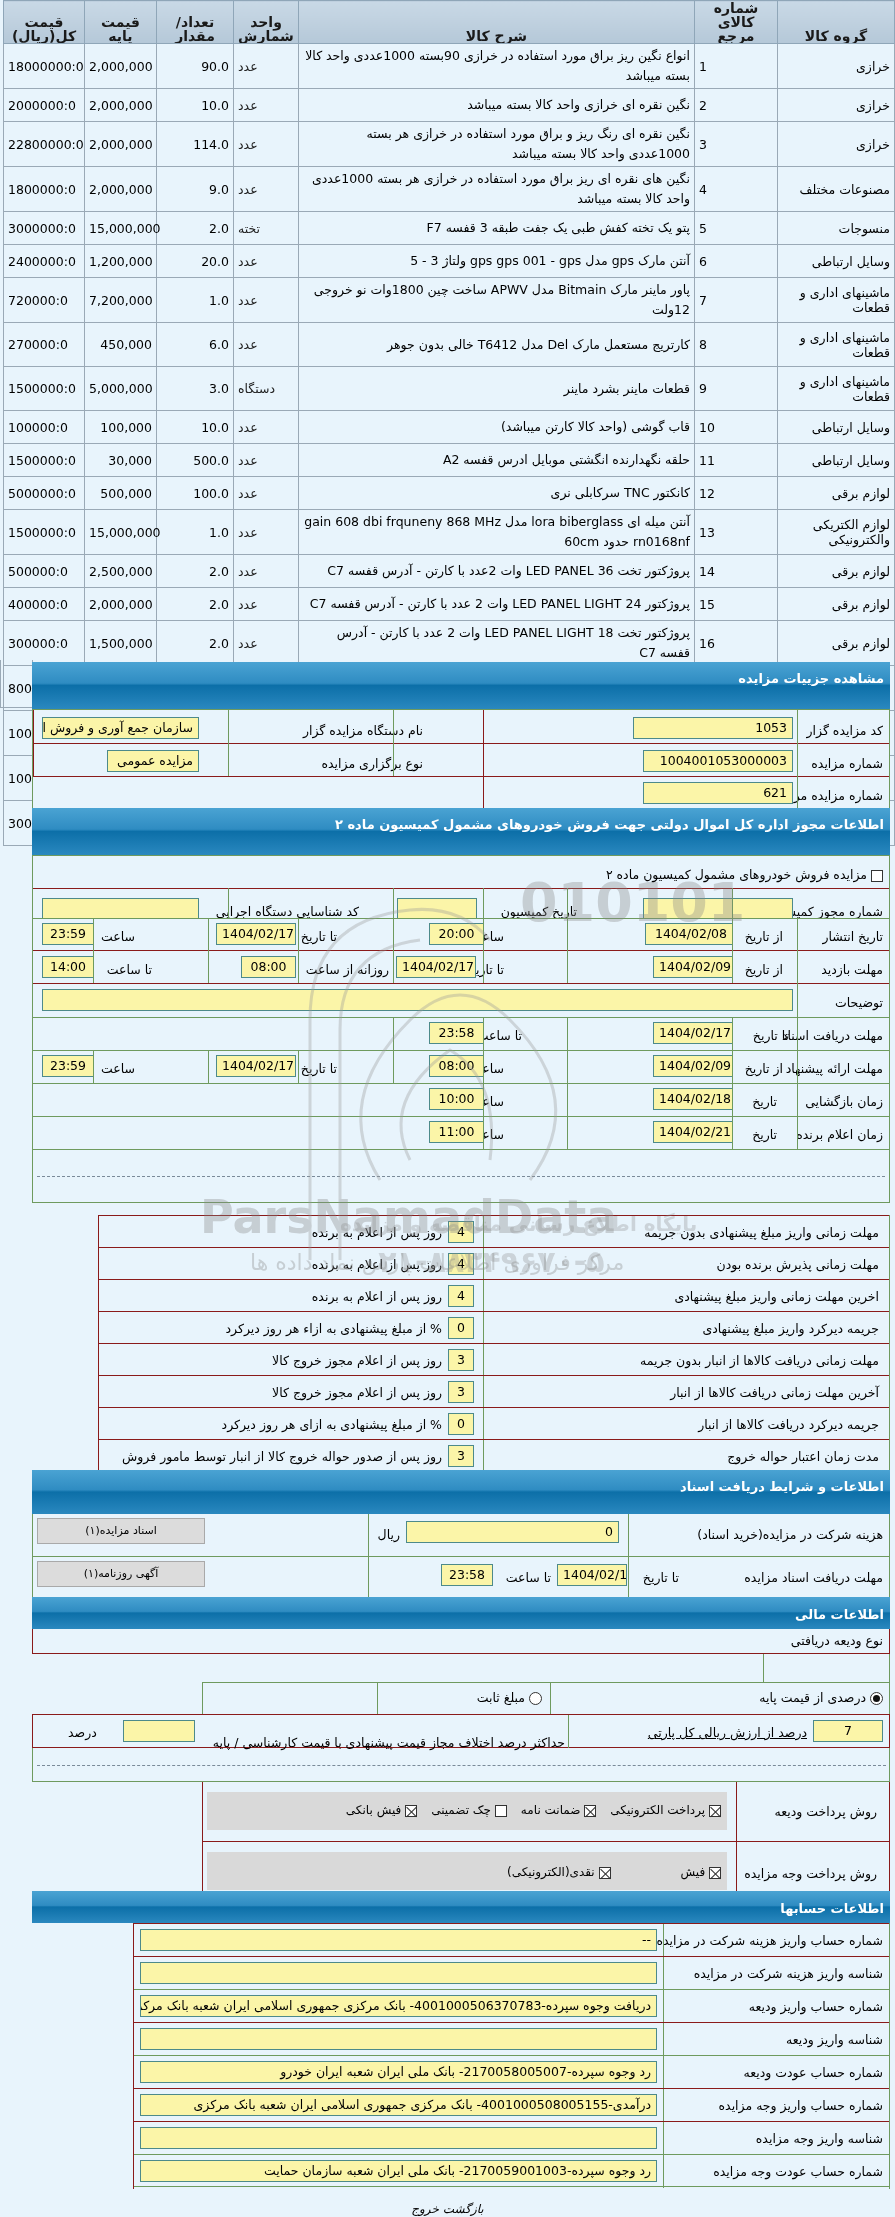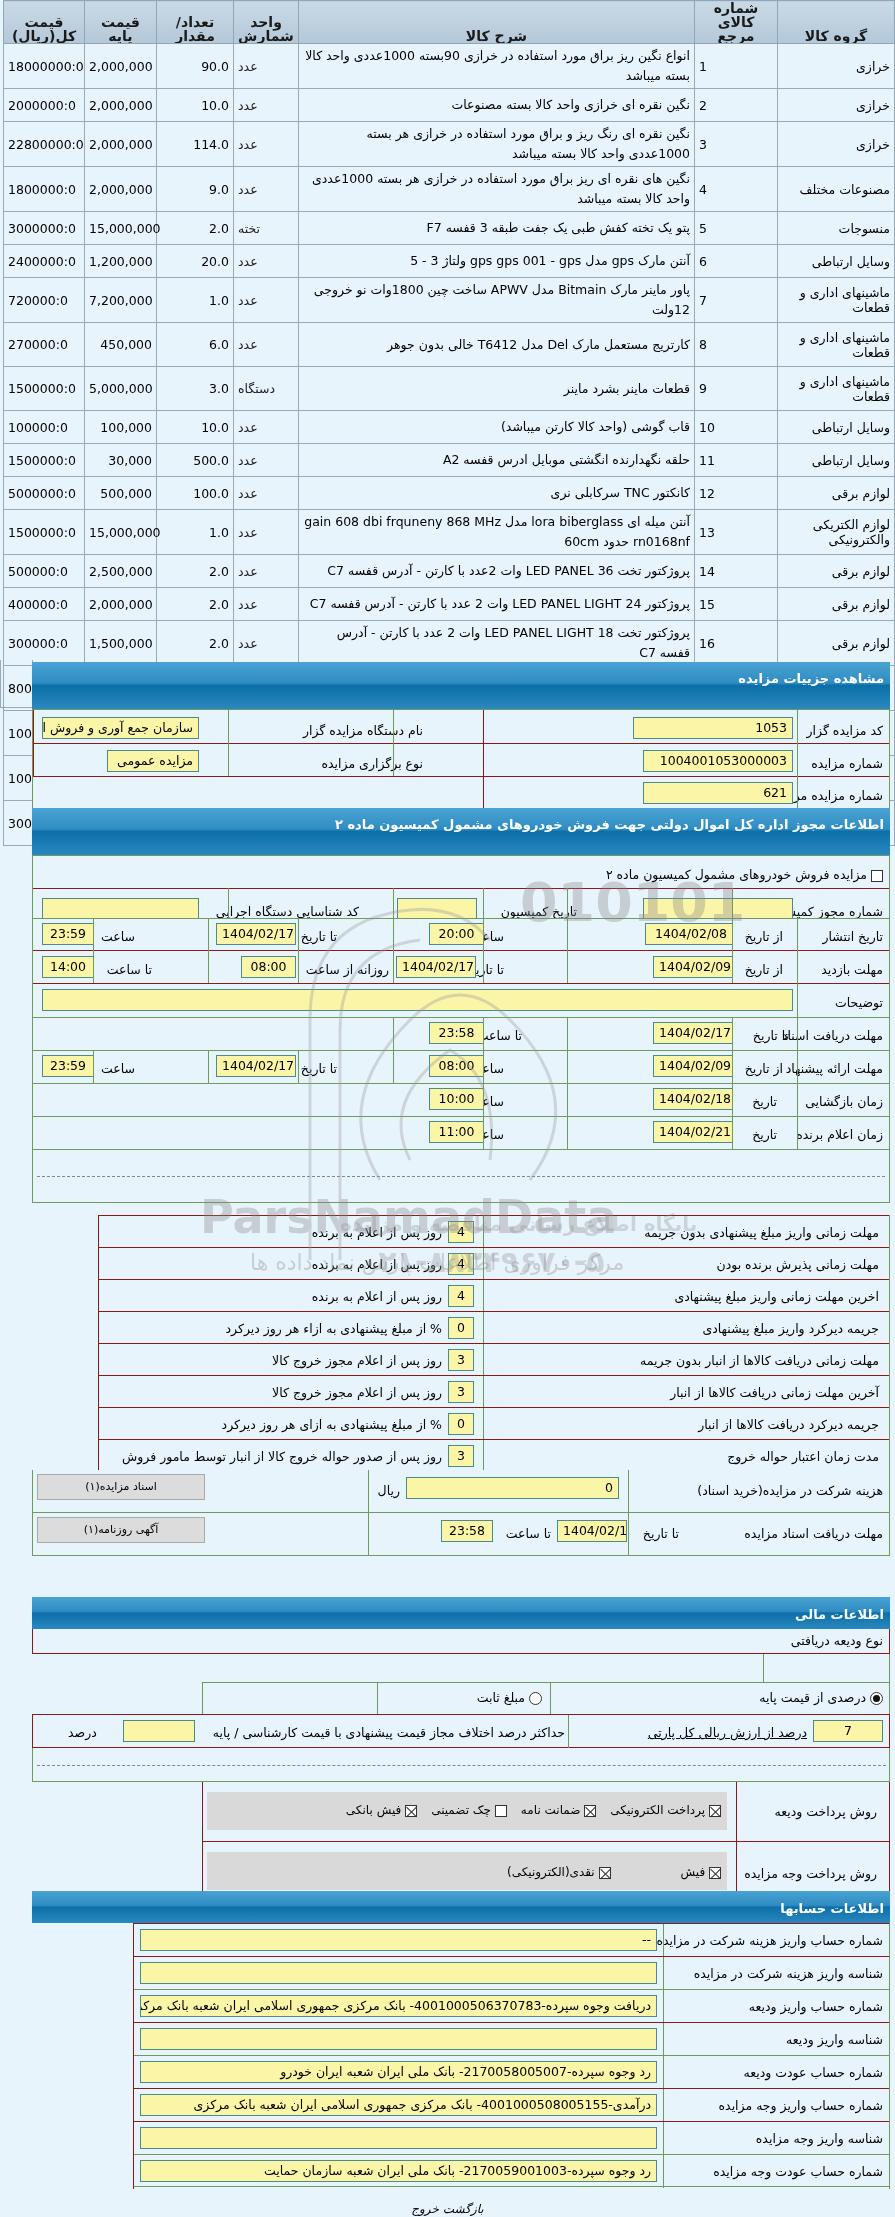--- a/index.html
+++ b/index.html
@@ -112,21 +112,21 @@
           <td class="c-ref">1</td>
           <td class="c-desc">انواع نگین ریز براق مورد استفاده در خرازی 90بسته 1000عددی واحد کالا بسته میباشد</td>
           <td class="c-unit">عدد</td>
           <td class="c-qty">90.0</td>
           <td class="c-price">2,000,000</td>
           <td class="c-total">18000000:0</td>
         </tr>
         <tr style="height: 33px;">
           <td class="c-group">خرازی</td>
           <td class="c-ref">2</td>
-          <td class="c-desc">نگین نقره ای خرازی واحد کالا بسته مصنوعات</td>
+          <td class="c-desc">نگین نقره ای خرازی واحد کالا بسته میباشد</td>
           <td class="c-unit">عدد</td>
           <td class="c-qty">10.0</td>
           <td class="c-price">2,000,000</td>
           <td class="c-total">2000000:0</td>
         </tr>
         <tr style="height: 44px;">
           <td class="c-group">خرازی</td>
           <td class="c-ref">3</td>
           <td class="c-desc">نگین نقره ای رنگ ریز و براق مورد استفاده در خرازی هر بسته 1000عددی واحد کالا بسته میباشد</td>
           <td class="c-unit">عدد</td>
@@ -471,20 +471,21 @@
     </div>
     <div style="position: absolute; left: 0px; right: 0px; top: 224px; height: 32px; border-top: 1px solid rgb(138, 26, 26);">
       <div class="lbl" style="right:10px;top:9px;">مدت زمان اعتبار حواله خروج</div>
       <div class="vline" style="right:405px;top:0;height:32px;"></div>
       <div class="fld center" style="right:415px;top:5px;width:26px;">3</div>
       <div class="lbl" style="right:447px;top:9px;">روز پس از صدور حواله خروج کالا از انبار توسط مامور فروش</div>
     </div>
   </div>
 
 <div class="panel" style="top:1470px;">
+  <div class="sec-head" style="height:44px;"><span>اطلاعات و شرایط دریافت اسناد</span></div>
   <div class="grid" style="height:86px;border-top:none;">
     <div class="lbl" style="right:6px;top:13px;">هزینه شرکت در مزایده(خرید اسناد)</div>
     <div class="fld" style="right:270px;top:7px;width:213px;">0</div>
     <div class="lbl" style="right:489px;top:13px;">ریال</div>
     <div class="btn" style="left:4px;top:4px;width:168px;">اسناد مزایده(۱)</div>
     <div class="hline" style="left:0;right:0;top:42px;"></div>
     <div class="lbl" style="right:6px;top:56px;">مهلت دریافت اسناد مزایده</div>
     <div class="lbl" style="right:210px;top:56px;">تا تاریخ</div>
     <div class="fld" style="right:262px;top:50px;width:70px;">1404/02/17</div>
     <div class="lbl" style="right:338px;top:56px;">تا ساعت</div>
@@ -513,21 +514,21 @@
     <span>درصدی از قیمت پایه</span>
   </div>
   <div class="lbl" style="right:353px;top:36px;">
     <span class="radio"></span>
     <span>مبلغ ثابت</span>
   </div>
   <div style="position:absolute;left:32px;top:60px;width:858px;height:34px;border:1px solid #8a1a1a;">
     <div class="fld center" style="right:6px;top:5px;width:70px;">7</div>
     <div class="lbl" style="right:82px;top:10px;text-decoration:underline;">درصد از ارزش ریالی کل پارتی</div>
     <div class="vline" style="right:320px;top:0;height:33px;"></div>
-    <div class="lbl" style="right:324px;top:10px;margin-left:32px;">حداکثر درصد اختلاف مجاز قیمت پیشنهادی با قیمت کارشناسی / پایه</div>
+    <div class="lbl" style="right:324px;top:20px;margin-left:32px;">حداکثر درصد اختلاف مجاز قیمت پیشنهادی با قیمت کارشناسی / پایه</div>
     <div class="fld" style="left:90px;top:5px;width:72px;"></div>
     <div class="lbl" style="left:35px;top:10px;">درصد</div>
   </div>
   <div style="position:absolute;left:32px;top:94px;width:858px;height:34px;border-left:1px solid #6e9a5e;border-bottom:1px solid #6e9a5e;">
     <div class="dash" style="left:4px;right:4px;top:17px;"></div>
   </div>
 
   <div style="position:absolute;left:202px;top:128px;width:688px;height:60px;border-left:1px solid #8a1a1a;border-right:1px solid #8a1a1a;border-bottom:1px solid #8a1a1a;">
     <div class="vline red" style="right:152px;top:0;height:60px;"></div>
     <div class="lbl" style="right:12px;top:22px;">روش پرداخت ودیعه</div>

